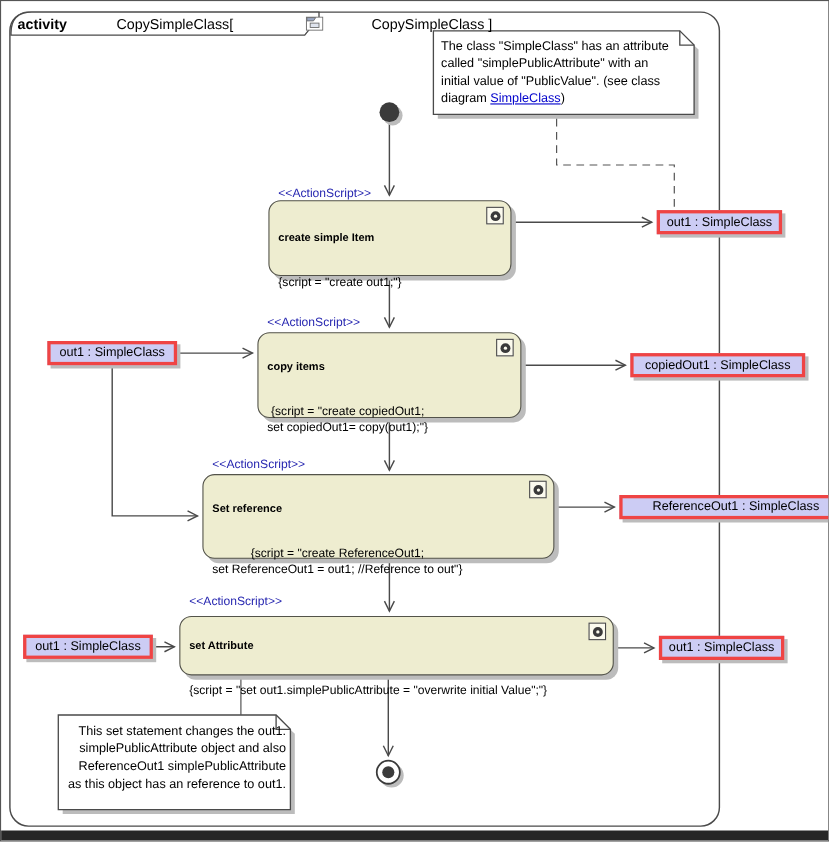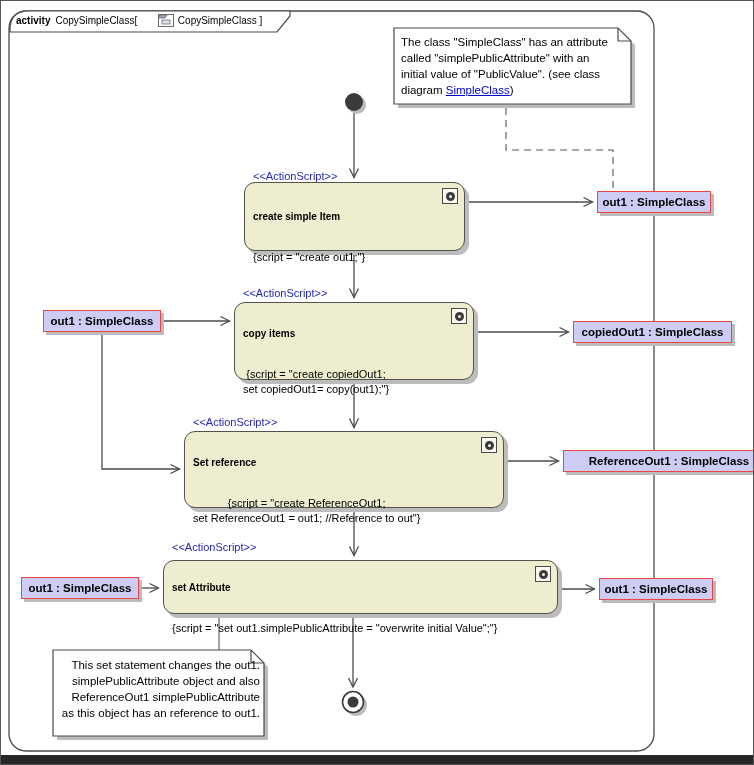--- a/index.html
+++ b/index.html
@@ -3,42 +3,42 @@
 <meta charset="utf-8">
 <style>
   html,body{margin:0;padding:0;background:#888;}
   .stage{
     position:relative;width:752px;height:763px;background:#ffffff;
     border:1px solid #555;overflow:hidden;
     font-family:"Liberation Sans","DejaVu Sans",sans-serif;color:#000;
   }
   .wires{position:absolute;left:0;top:0;width:752px;height:763px;}
   
-  .tab-text{position:absolute;left:15px;top:13px;display:flex;align-items:center;font-size:10px;white-space:pre;}
+  .tab-text{position:absolute;left:15px;top:13px;display:flex;align-items:center;font-size:13px;white-space:pre;gap:40px;}
   .tt-kw{font-weight:bold;margin-right:5px;}
   .tt-icon{margin:0 4px;display:inline-block;line-height:0;}
   
   .action{
     position:absolute;background:#eeedd0;border:1.4px solid #53534a;border-radius:11px;
     box-shadow:4px 4px 0 #bcbcbc;display:flex;flex-direction:column;justify-content:center;
     align-items:flex-start;text-align:center;padding:2px 8px;box-sizing:border-box;gap:25px;
   }
   .stereo{font-size:11px;color:#2626b0;line-height:16px;}
   .aname{font-size:10px;font-weight:bold;line-height:16px;}
   .ascript{font-size:11px;line-height:15px;}
   .beh-icon{
     position:absolute;top:5px;right:6px;width:14px;height:14px;border:1px solid #4a4a4a;
     background:#fbfaee;display:flex;align-items:center;justify-content:center;
   }
   .gear{width:9px;height:9px;border-radius:50%;background:#3a3a3a;position:relative;}
   .gear::after{content:"";position:absolute;left:3px;top:3px;width:3px;height:3px;border-radius:50%;background:#fbfaee;}
   
   .obj{
-    position:absolute;background:#ccccf4;border:1px solid #ef4444;box-shadow:3px 3px 0 #bcbcbc;
-    display:flex;align-items:center;justify-content:center;font-size:11.5px;font-weight:bold;
+    position:absolute;background:#ccccf4;border:3px solid #ef4444;box-shadow:3px 3px 0 #bcbcbc;
+    display:flex;align-items:center;justify-content:center;font-size:11.5px;font-weight:normal;
     box-sizing:border-box;white-space:nowrap;
   }
   
   .note-text{position:absolute;font-size:11.5px;line-height:16px;}
   .nlink{color:#0000cc;text-decoration:underline;cursor:pointer;}
   .bottom-bar{position:absolute;left:0;top:754px;width:752px;height:9px;background:#262626;}
 </style>
 </head>
 <body>
 

